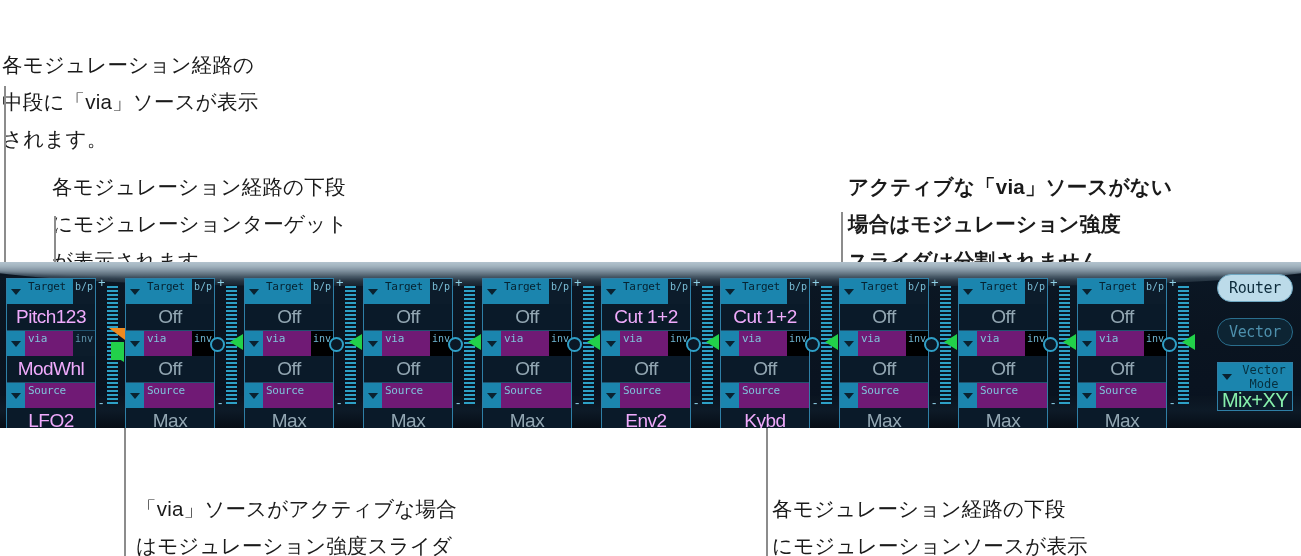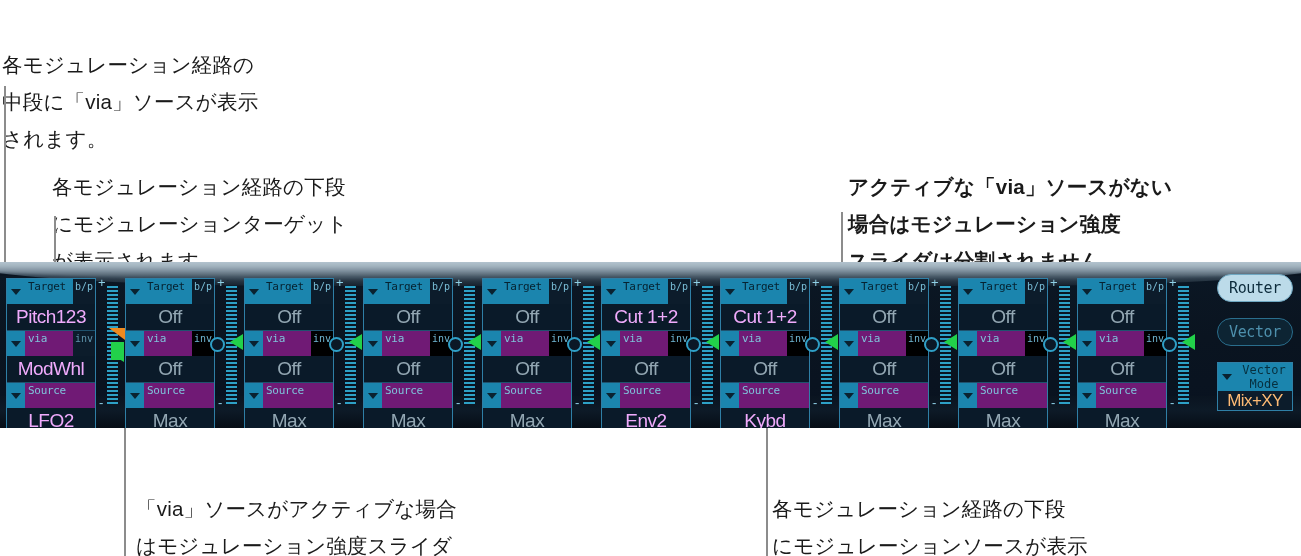--- a/index.html
+++ b/index.html
@@ -56,21 +56,21 @@
   #ctrls{position:absolute;right:8px;top:12px;width:76px;}
   .btn{height:26px;border-radius:14px;display:flex;align-items:center;justify-content:center;
        font-size:15px;font-family:"DejaVu Sans Mono","Liberation Mono",monospace;margin-bottom:16px;letter-spacing:-.4px;}
   .btn.active{background:#bcdbe9;color:#0c2b3b;border:1px solid #6fa8c2;}
   .btn.idle{background:#0d2433;color:#4e90ad;border:1px solid #2a6e8d;}
   .vm{border:1px solid #2f7fa6;background:#0c1c2b;}
   .vm .top{display:flex;background:#1b85ae;}
   .vm .top .caret{height:28px;align-items:center;}
   .vm .top .txt{flex:1;color:#07303f;font-size:12px;line-height:14px;text-align:center;
       font-family:"DejaVu Sans Mono","Liberation Mono",monospace;padding:0 1px;}
-  .vm .bot{height:19px;display:flex;align-items:center;justify-content:center;color:#fdba74;font-size:17px;letter-spacing:-.6px;}
+  .vm .bot{height:19px;display:flex;align-items:center;justify-content:center;color:#86efac;font-size:20px;letter-spacing:-.6px;}
 </style>
 </head>
 <body>
 
 <div class="anno" style="left:2px;top:6px;">各モジュレーション経路の
 中段に「via」ソースが表示
 されます。</div>
 <div class="anno" style="left:52px;top:128px;">各モジュレーション経路の下段
 にモジュレーションターゲット
 が表示されます。</div>

